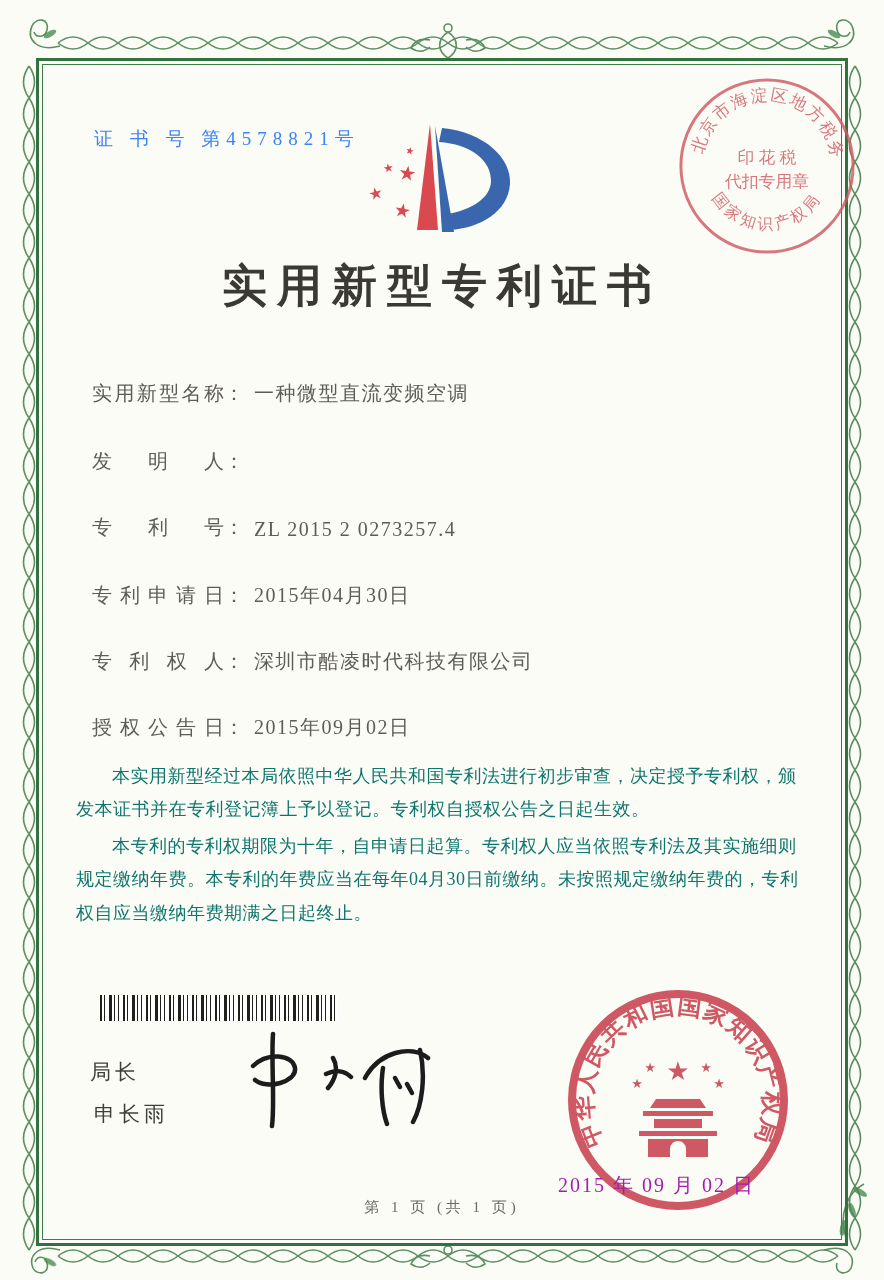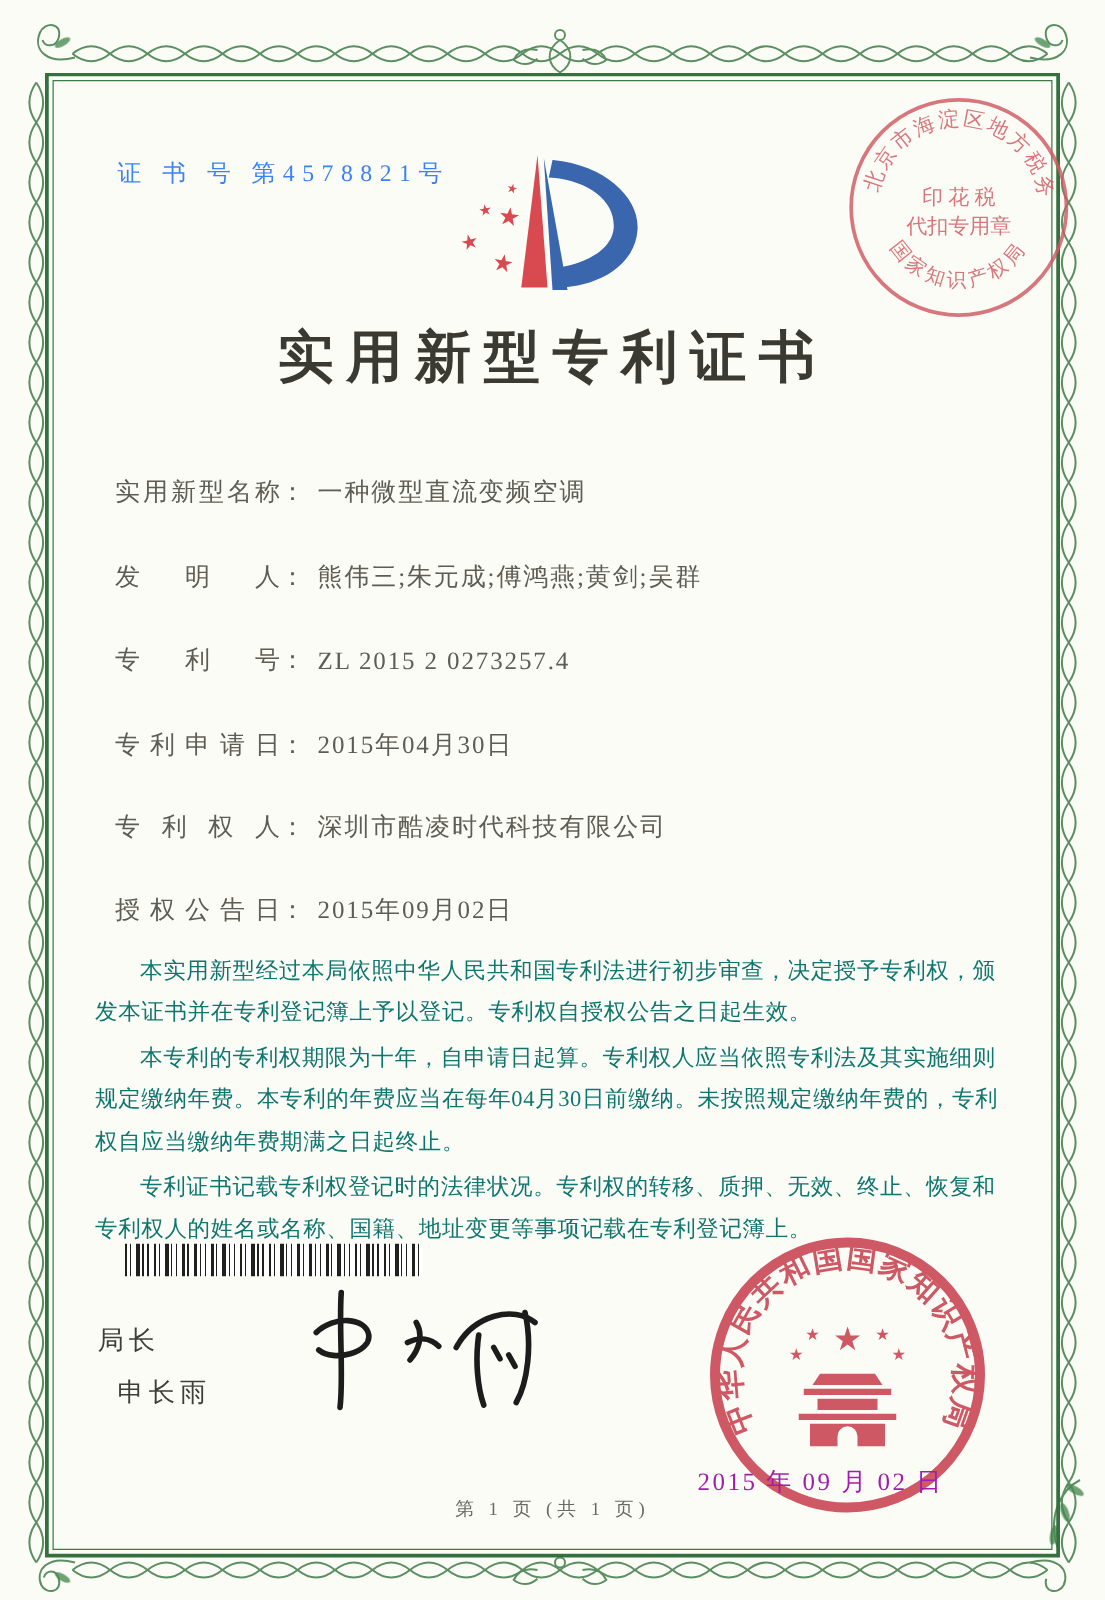--- a/index.html
+++ b/index.html
@@ -24,21 +24,21 @@
   .f-value{letter-spacing:1.5px;}
   .paras{position:absolute;left:76px;top:760px;width:736px;font-size:18px;line-height:1.86;color:#0f766e;letter-spacing:.5px;}
   .paras p{margin:0 0 3px 0;text-indent:2em;}
   .barcode{
     position:absolute;left:100px;top:995px;width:238px;height:26px;
     background:repeating-linear-gradient(90deg,
       #20201c 0 2px,#fff 2px 4px,#20201c 4px 5px,#fff 5px 9px,
       #20201c 9px 12px,#fff 12px 14px,#20201c 14px 15px,#fff 15px 18px,
       #20201c 18px 19px,#fff 19px 23px);
   }
-  .signer-title{position:absolute;left:78px;top:1058px;font-size:21px;color:#3f3f38;letter-spacing:4px;}
+  .signer-title{position:absolute;left:90px;top:1058px;font-size:21px;color:#3f3f38;letter-spacing:4px;}
   .signer-name{position:absolute;left:94px;top:1100px;font-size:21px;color:#3f3f38;letter-spacing:4px;}
   .signature{position:absolute;left:215px;top:1022px;width:250px;height:118px;}
   .office-seal{position:absolute;left:550px;top:978px;width:256px;height:240px;opacity:.88;}
   .seal-date{position:absolute;left:558px;top:1172px;font-size:20px;letter-spacing:2px;color:#a21caf;z-index:5;}
   .footer{position:absolute;left:0;top:1198px;width:100%;text-align:center;font-size:15px;letter-spacing:4px;color:#6a6a62;}
 </style>
 </head>
 <body>
 
 <div class="page">
@@ -114,21 +114,20 @@
   <div class="title">实用新型专利证书</div>
 
   <div class="field" style="top:380px">
     <span class="f-label">实用新型名称</span>
       <span class="f-colon">：</span>
       <span class="f-value">一种微型直流变频空调</span>
   </div>
   <div class="field" style="top:448px">
     <span class="f-label">发明人</span>
       <span class="f-colon">：</span>
-      <span class="f-value">熊伟三;朱元成;傅鸿燕;黄剑;吴群</span>
   </div>
   <div class="field" style="top:514px">
     <span class="f-label">专利号</span>
       <span class="f-colon">：</span>
       <span class="f-value">ZL 2015 2 0273257.4</span>
   </div>
   <div class="field" style="top:582px">
     <span class="f-label">专利申请日</span>
       <span class="f-colon">：</span>
       <span class="f-value">2015年04月30日</span>
@@ -140,21 +139,20 @@
   </div>
   <div class="field" style="top:714px">
     <span class="f-label">授权公告日</span>
       <span class="f-colon">：</span>
       <span class="f-value">2015年09月02日</span>
   </div>
 
   <div class="paras">
     <p>本实用新型经过本局依照中华人民共和国专利法进行初步审查，决定授予专利权，颁发本证书并在专利登记簿上予以登记。专利权自授权公告之日起生效。</p>
     <p>本专利的专利权期限为十年，自申请日起算。专利权人应当依照专利法及其实施细则规定缴纳年费。本专利的年费应当在每年04月30日前缴纳。未按照规定缴纳年费的，专利权自应当缴纳年费期满之日起终止。</p>
-    <p>专利证书记载专利权登记时的法律状况。专利权的转移、质押、无效、终止、恢复和专利权人的姓名或名称、国籍、地址变更等事项记载在专利登记簿上。</p>
   </div>
 
   <div class="barcode"></div>
 
   <div class="signer-title">局长</div>
   <div class="signer-name">申长雨</div>
 
   <svg class="signature" viewBox="0 0 250 118">
     <g stroke="#1c1c1c" stroke-width="4.5" fill="none" stroke-linecap="round">
       <path d="M58,12 C56,40 60,80 57,104"></path>

